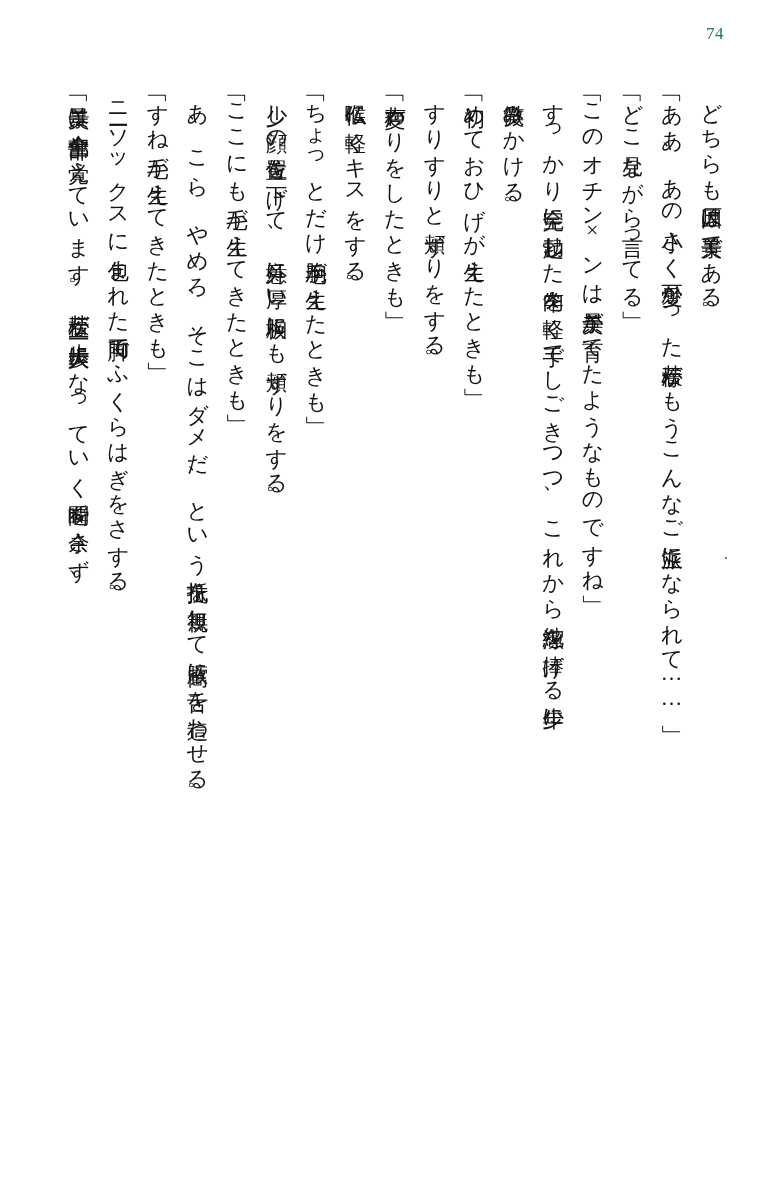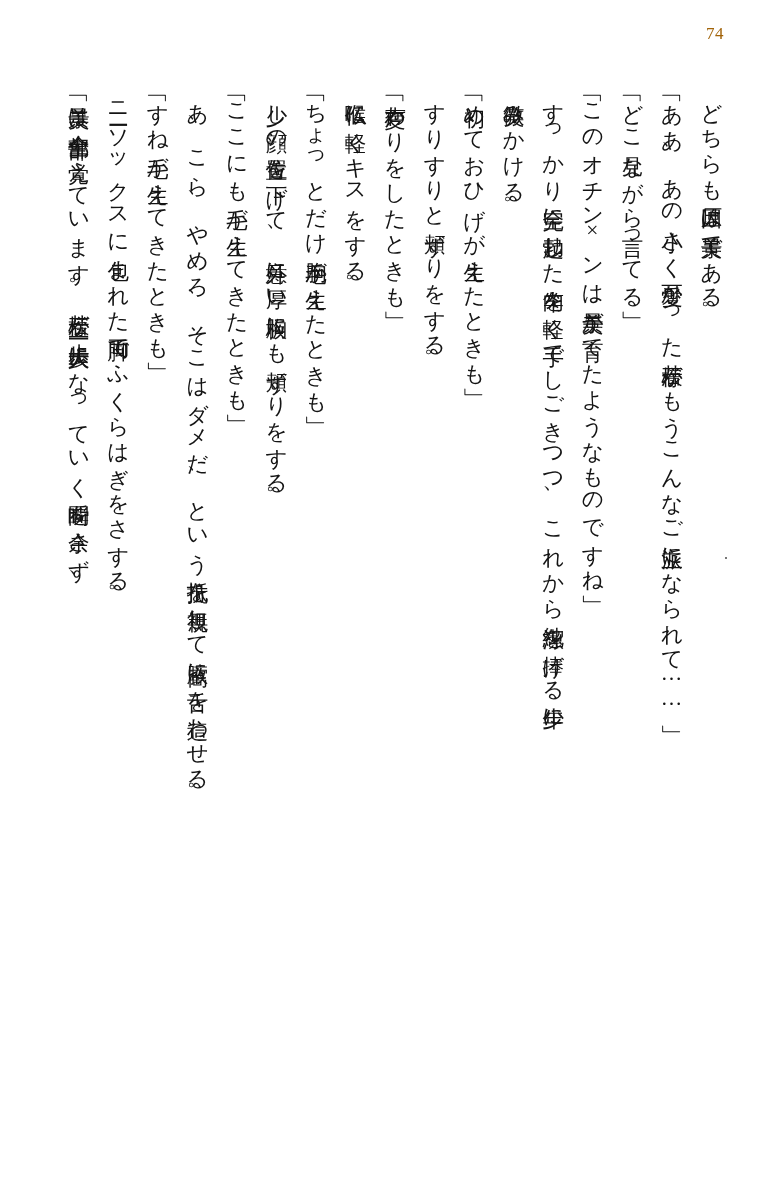--- a/index.html
+++ b/index.html
@@ -18,21 +18,21 @@
   #page {
     position: absolute;
     inset: 0;
   }
   .page-number {
     position: absolute;
     top: 24px;
     right: 48px;
     font-size: 17px;
     font-family: "Liberation Serif", "DejaVu Serif", serif;
-    color: #a16207;
+    color: #15803d;
     letter-spacing: 0.5px;
   }
   .vtext {
     position: absolute;
     top: 88px;
     right: 42px;
     left: 34px;
     bottom: 40px;
     writing-mode: vertical-rl;
     text-orientation: upright;

